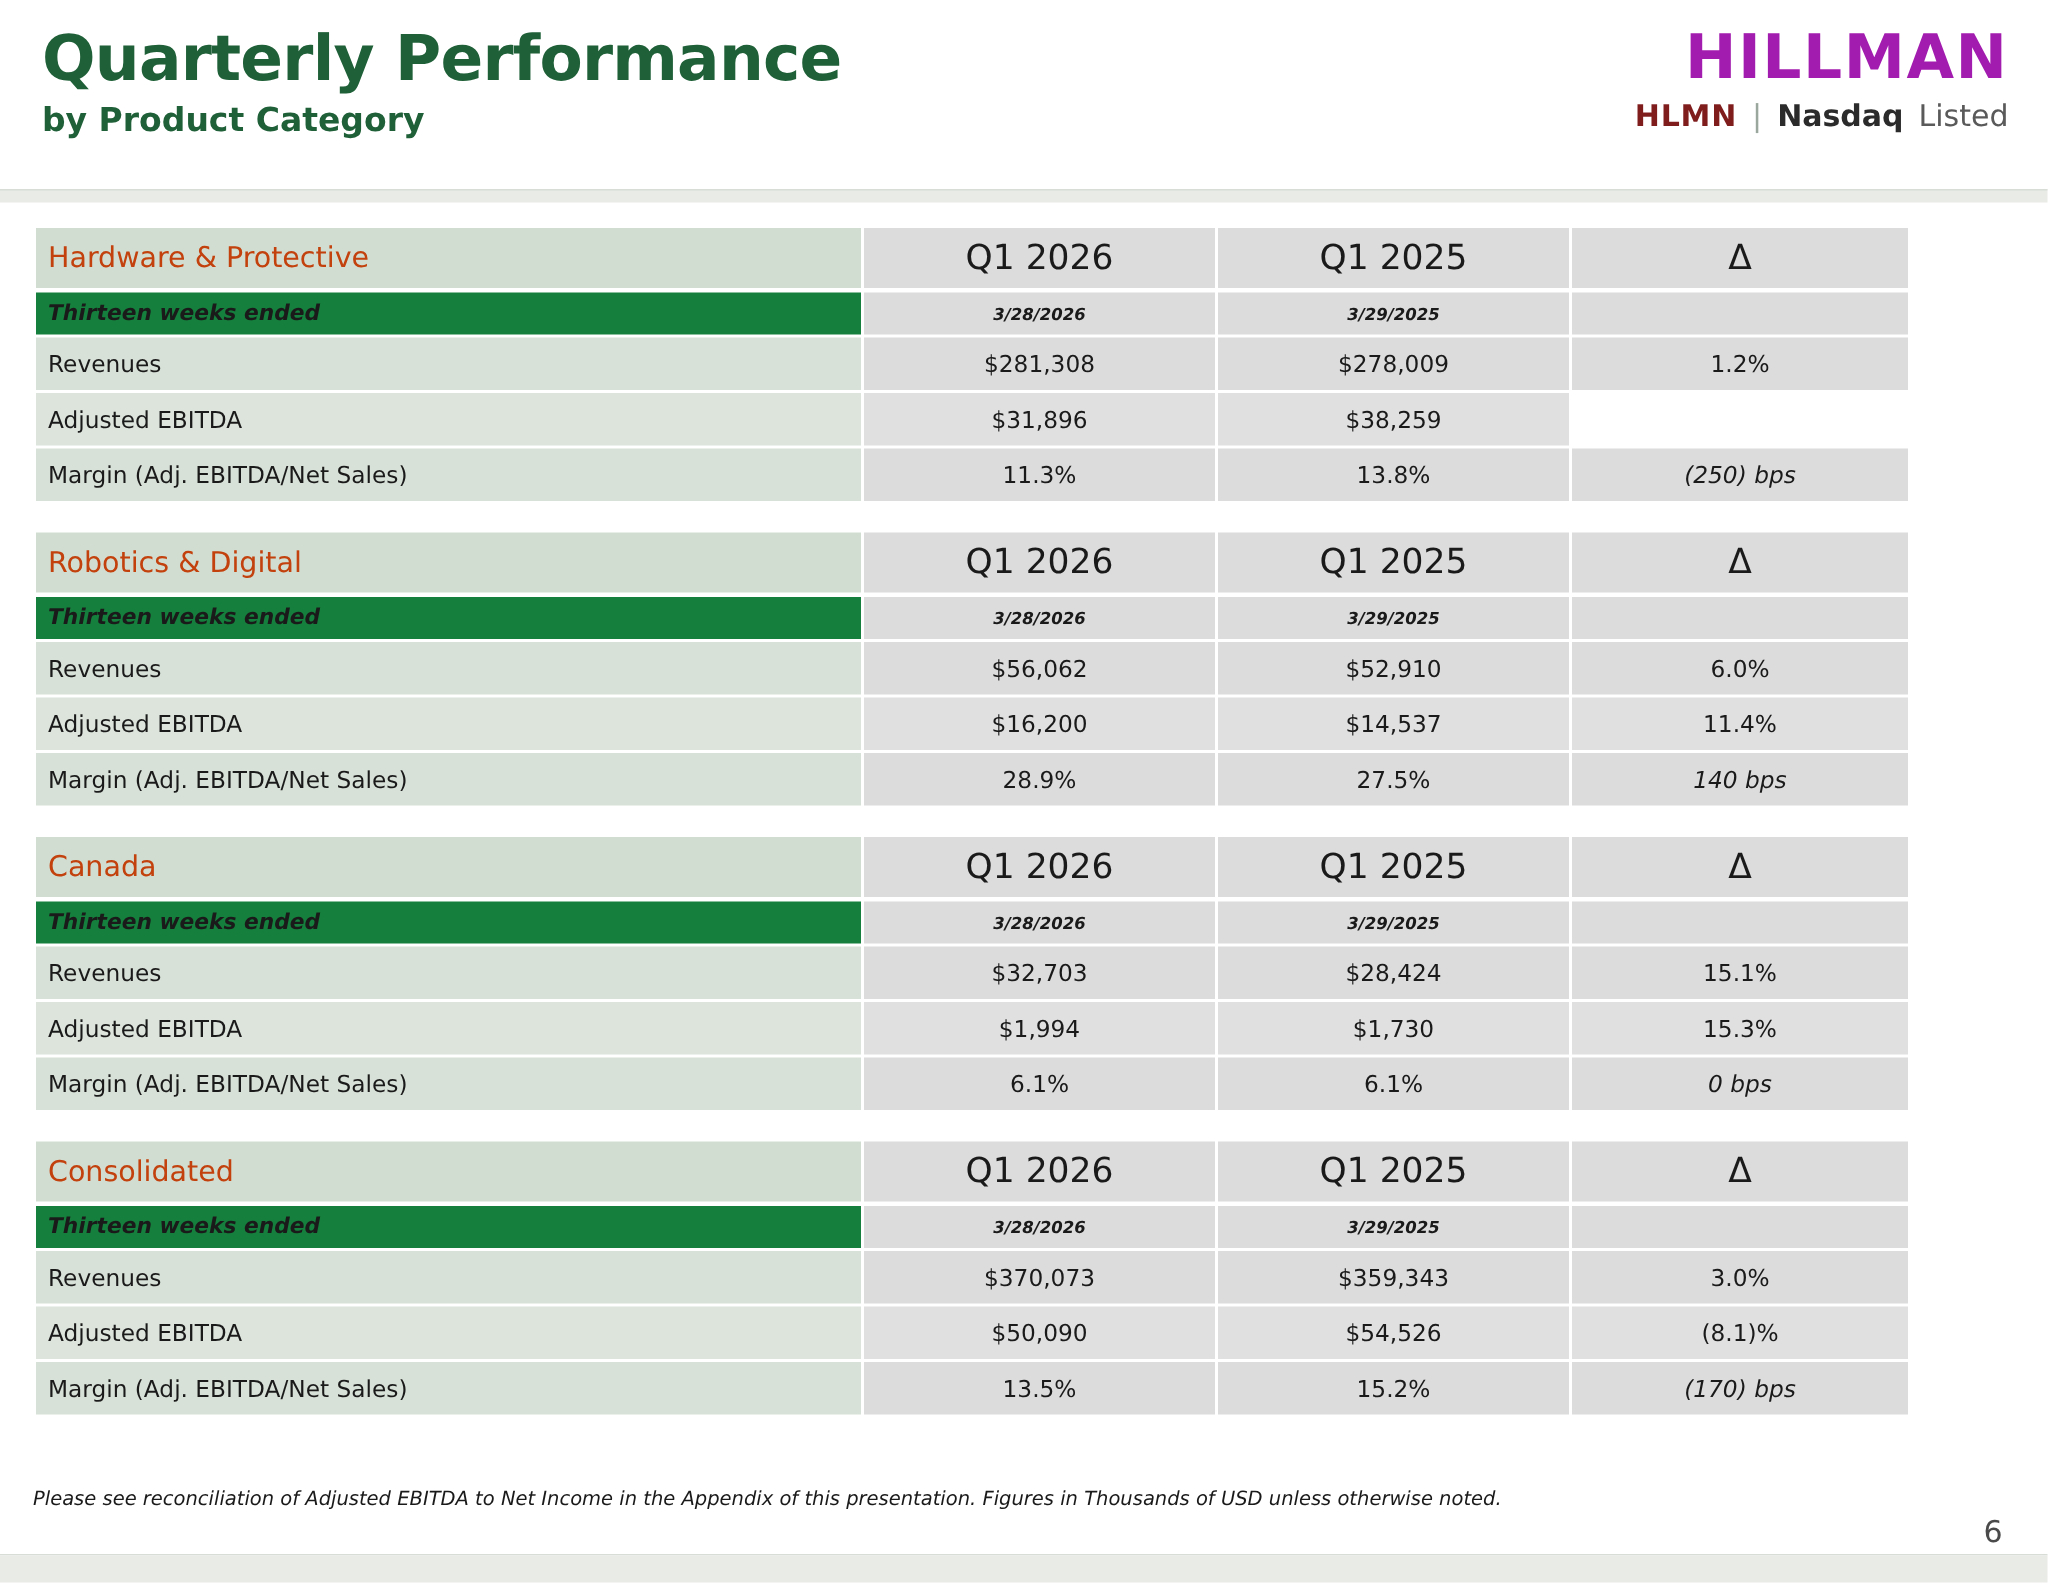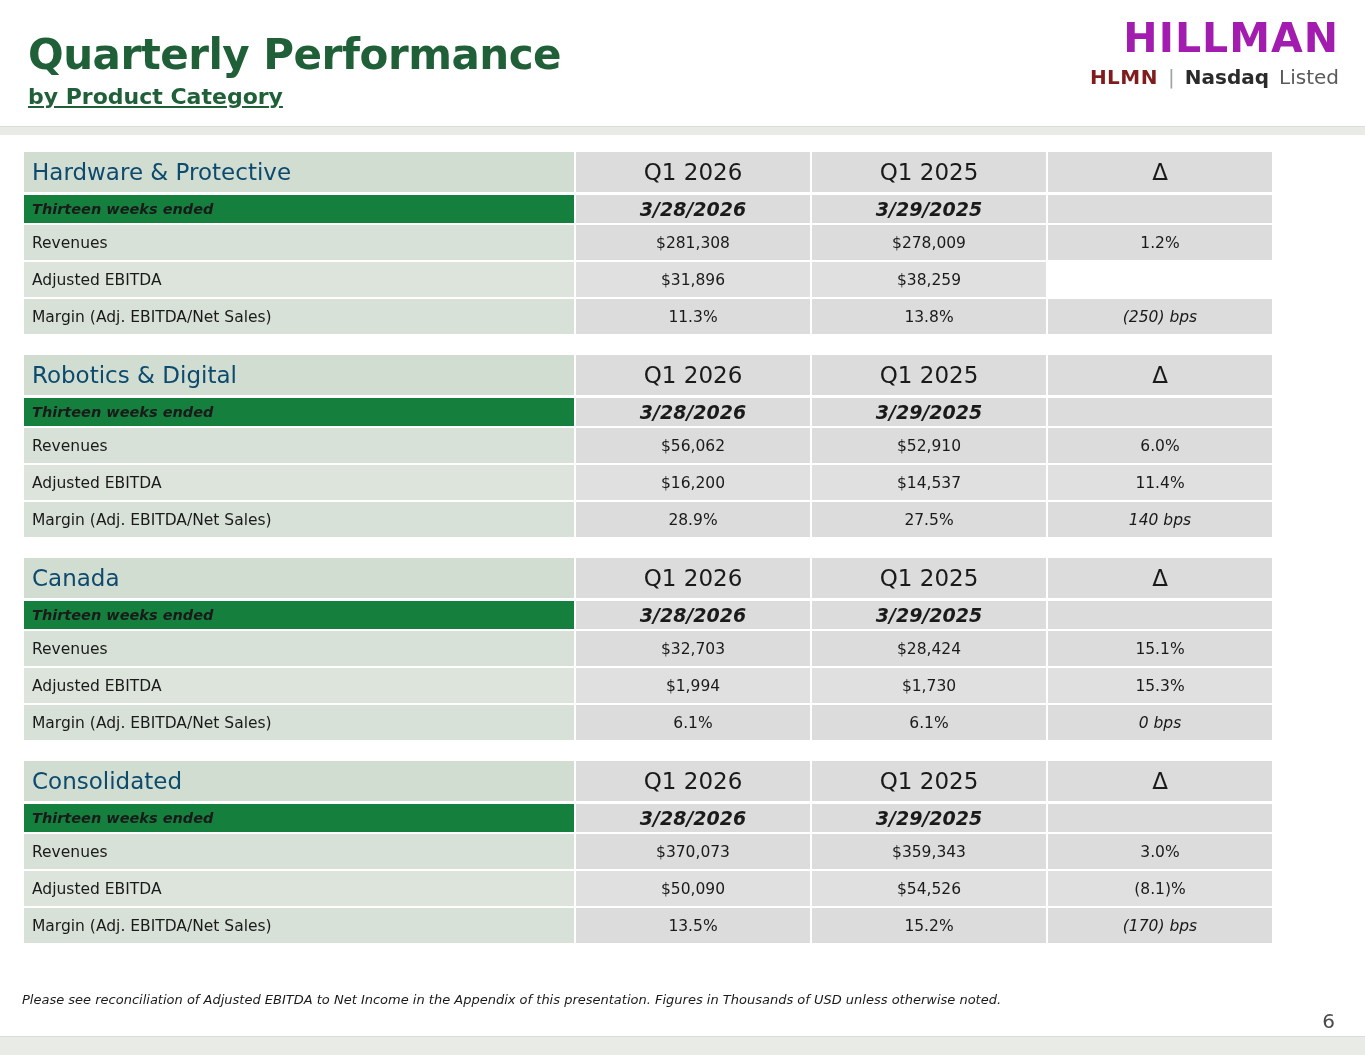--- a/index.html
+++ b/index.html
@@ -19,36 +19,34 @@
   
   .slide-header {
     position: relative;
     height: 128px;
     padding: 0;
   }
   .title-block {
     position: absolute;
     left: 28px;
     top: 16px;
-    margin-top: 16px;
   }
   .slide-title {
     font-size: 42px;
     font-weight: bold;
     color: #1f6038;
     letter-spacing: -0.5px;
     line-height: 1.1;
     margin: 0;
   }
   .slide-subtitle {
     font-size: 22px;
     font-weight: bold;
     color: #1f6038;
     margin: 6px 0 0 0;
-    text-decoration: underline;
   }
 
   .logo-block {
     position: absolute;
     right: 26px;
     top: 18px;
     text-align: right;
   }
   .logo-word {
     font-size: 41px;
@@ -139,42 +137,42 @@
     align-items: center;
     justify-content: center;
     box-sizing: border-box;
     margin-left: 2px;
   }
 
   
   .row-head { height: 40px; margin-bottom: 3px; }
   .row-head .cell-label {
     background: #d2ddd2;
-    font-size: 23px;
-    color: #0c4a6e;
+    font-size: 19px;
+    color: #c2410c;
     padding-left: 8px;
   }
   .row-head .cell-val,
   .row-head .cell-delta {
     background: #dcdcdc;
     font-size: 23px;
     color: #1a1a1a;
   }
 
   
   .row-weeks { height: 28px; }
   .row-weeks .cell-label {
     background: #15803d;
     font-size: 14.5px;
     font-weight: bold;
     font-style: italic;
   }
   .row-weeks .cell-val {
     background: #dcdcdc;
-    font-size: 19px;
+    font-size: 11px;
     font-weight: bold;
     font-style: italic;
   }
   .row-weeks .cell-delta { background: #dcdcdc; }
 
   
   .row-data { height: 35px; }
   .row-data .cell-label {
     background: #d8e1d8;
     font-size: 15.5px;

